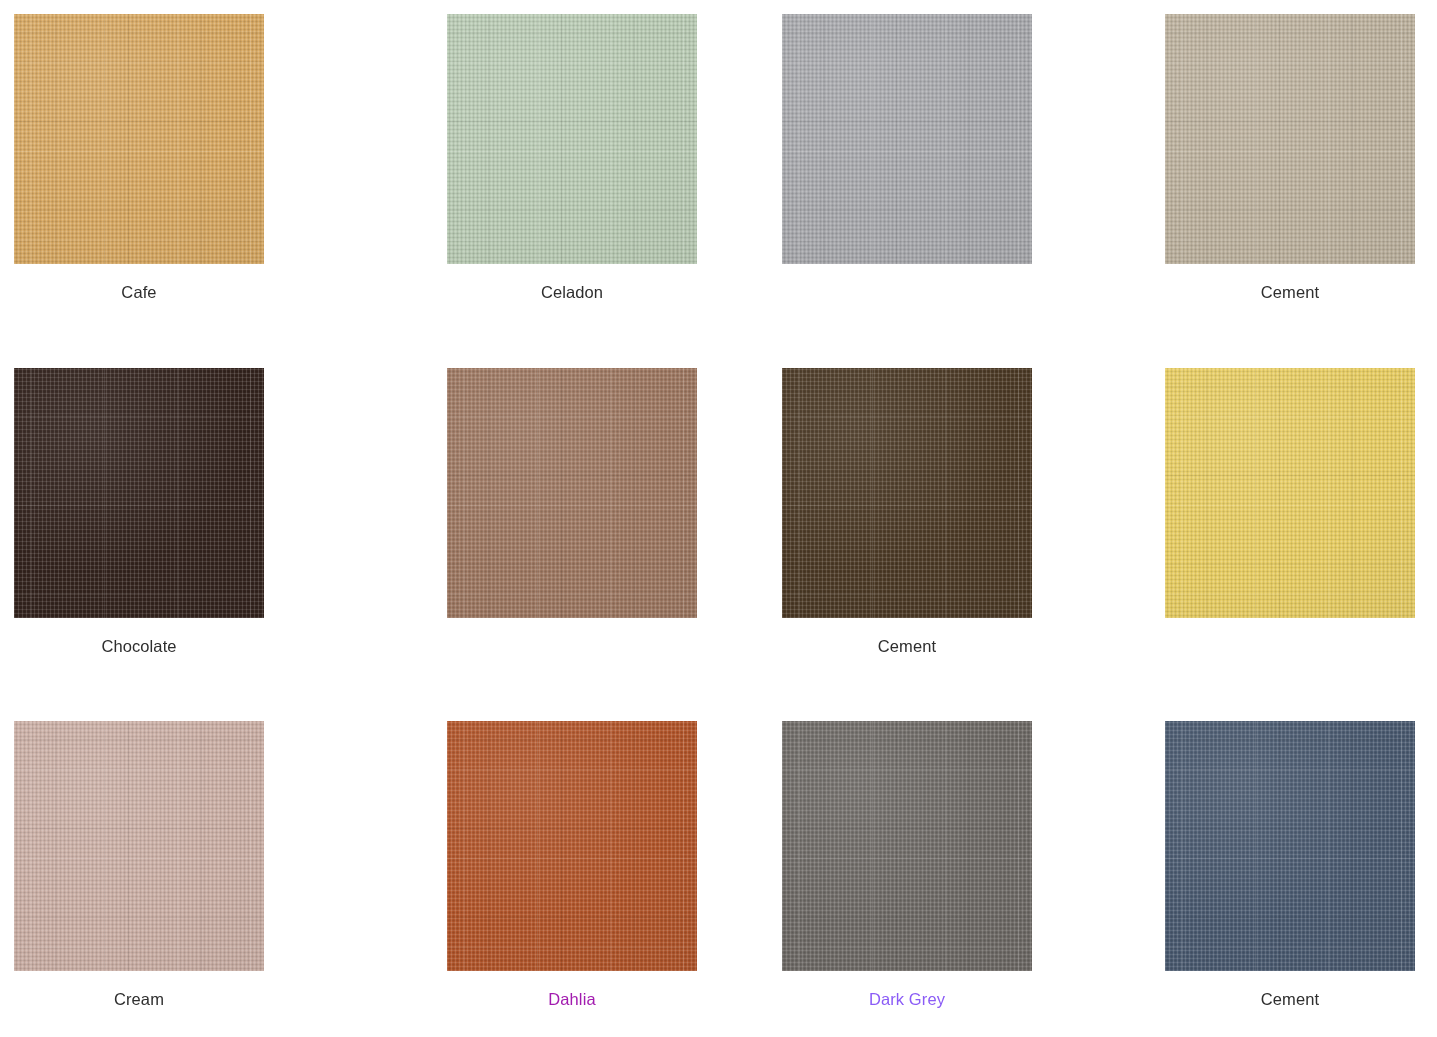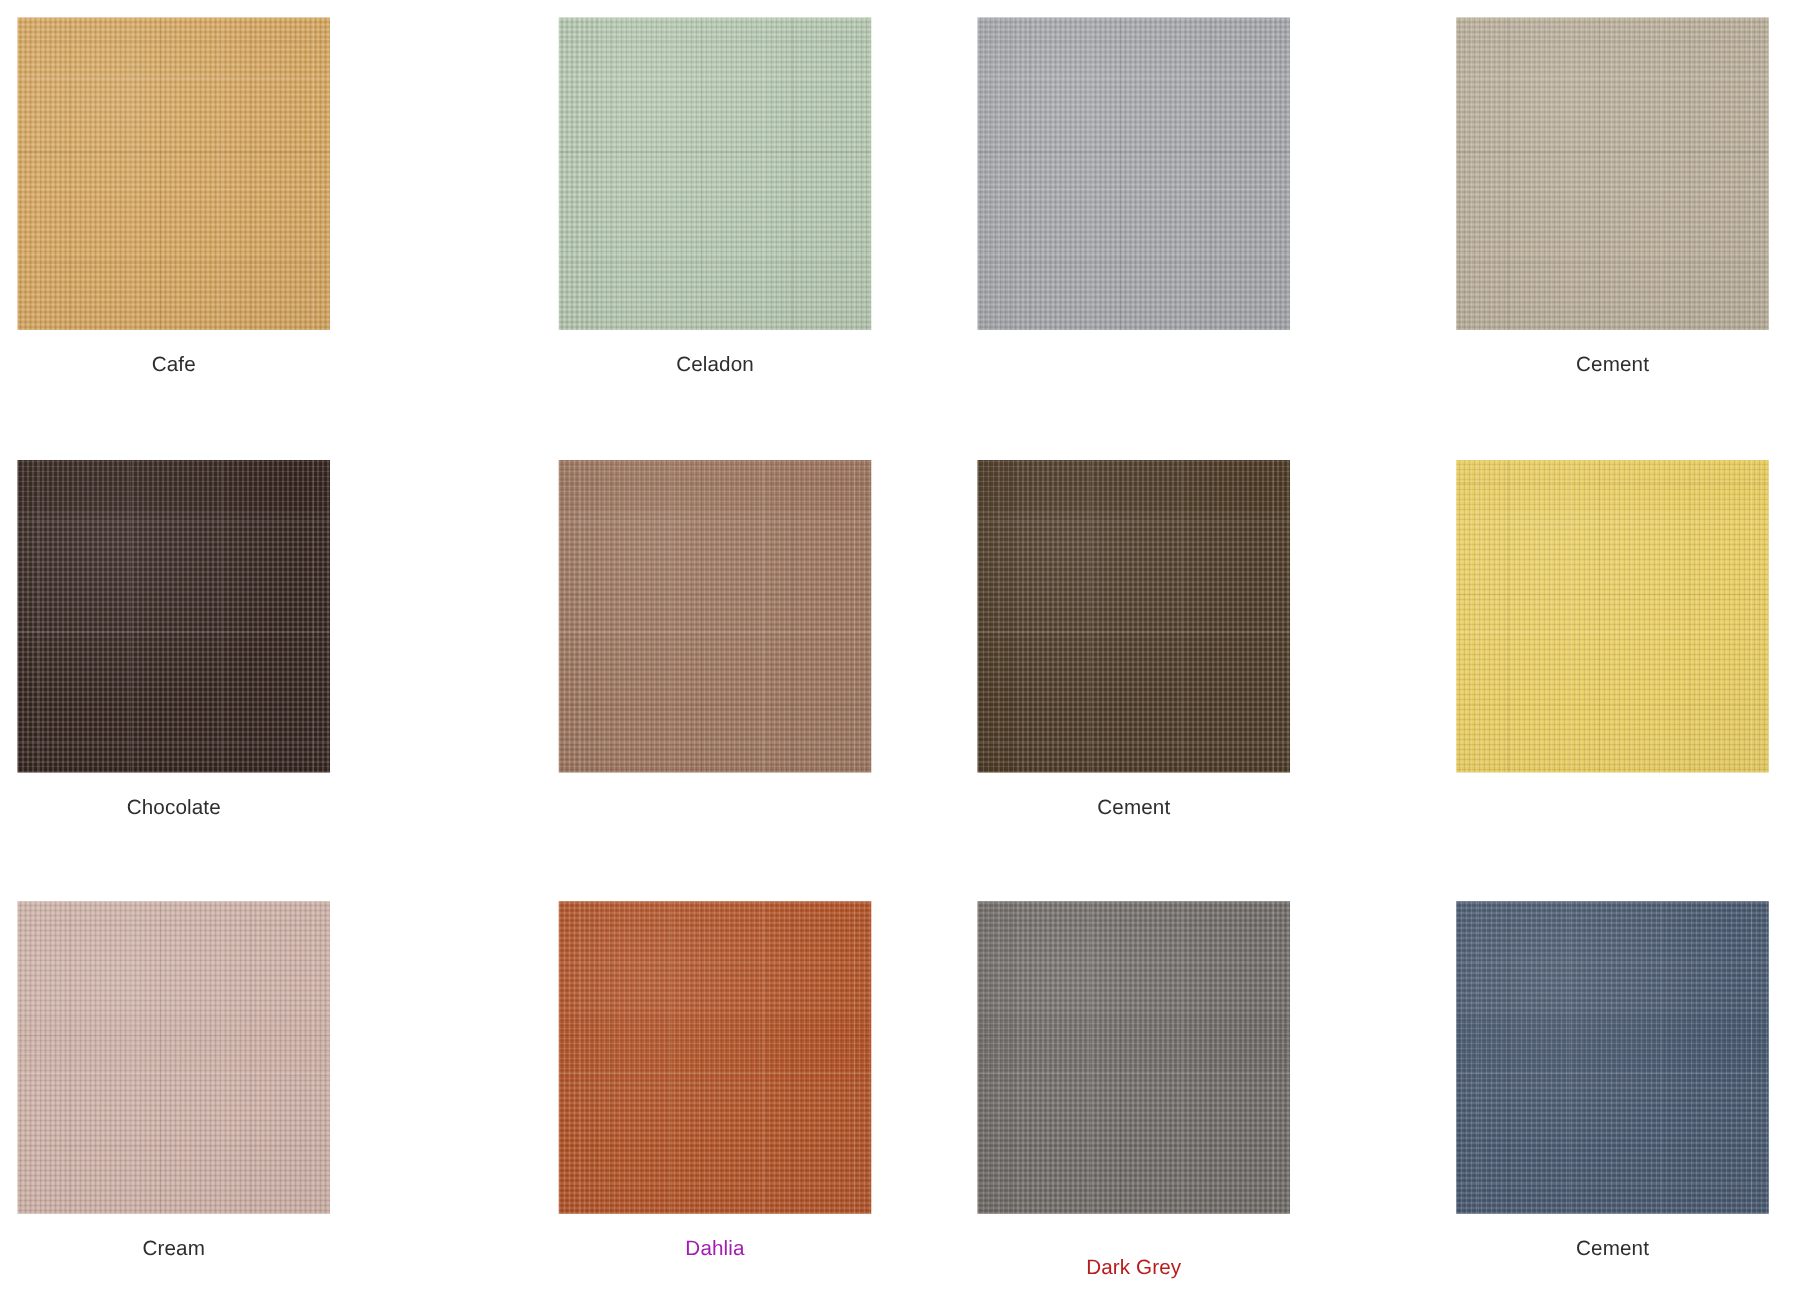--- a/index.html
+++ b/index.html
@@ -203,21 +203,21 @@
         <div class="shade"></div>
       </div>
       <div class="swatch-label" style="width: 250px; color: #a21caf;">Dahlia</div>
     </div>
     <div class="swatch-cell col-2 row-2">
       <div class="swatch-chip" style="background-color: rgb(110, 106, 102); width: 250px; height: 250px;">
         <div class="weave"></div>
         <div class="slub"></div>
         <div class="shade"></div>
       </div>
-      <div class="swatch-label" style="width: 250px; color: #b91c1c; margin-top: 15px;">Dark Grey</div>
+      <div class="swatch-label" style="width: 250px; color: #8b5cf6;">Dark Grey</div>
     </div>
     <div class="swatch-cell col-3 row-2">
       <div class="swatch-chip" style="background-color: rgb(74, 90, 112); width: 250px; height: 250px;">
         <div class="weave"></div>
         <div class="slub"></div>
         <div class="shade"></div>
       </div>
       <div class="swatch-label" style="width: 250px; color: rgb(46, 46, 46);">Cement</div>
     </div>
   </div>

